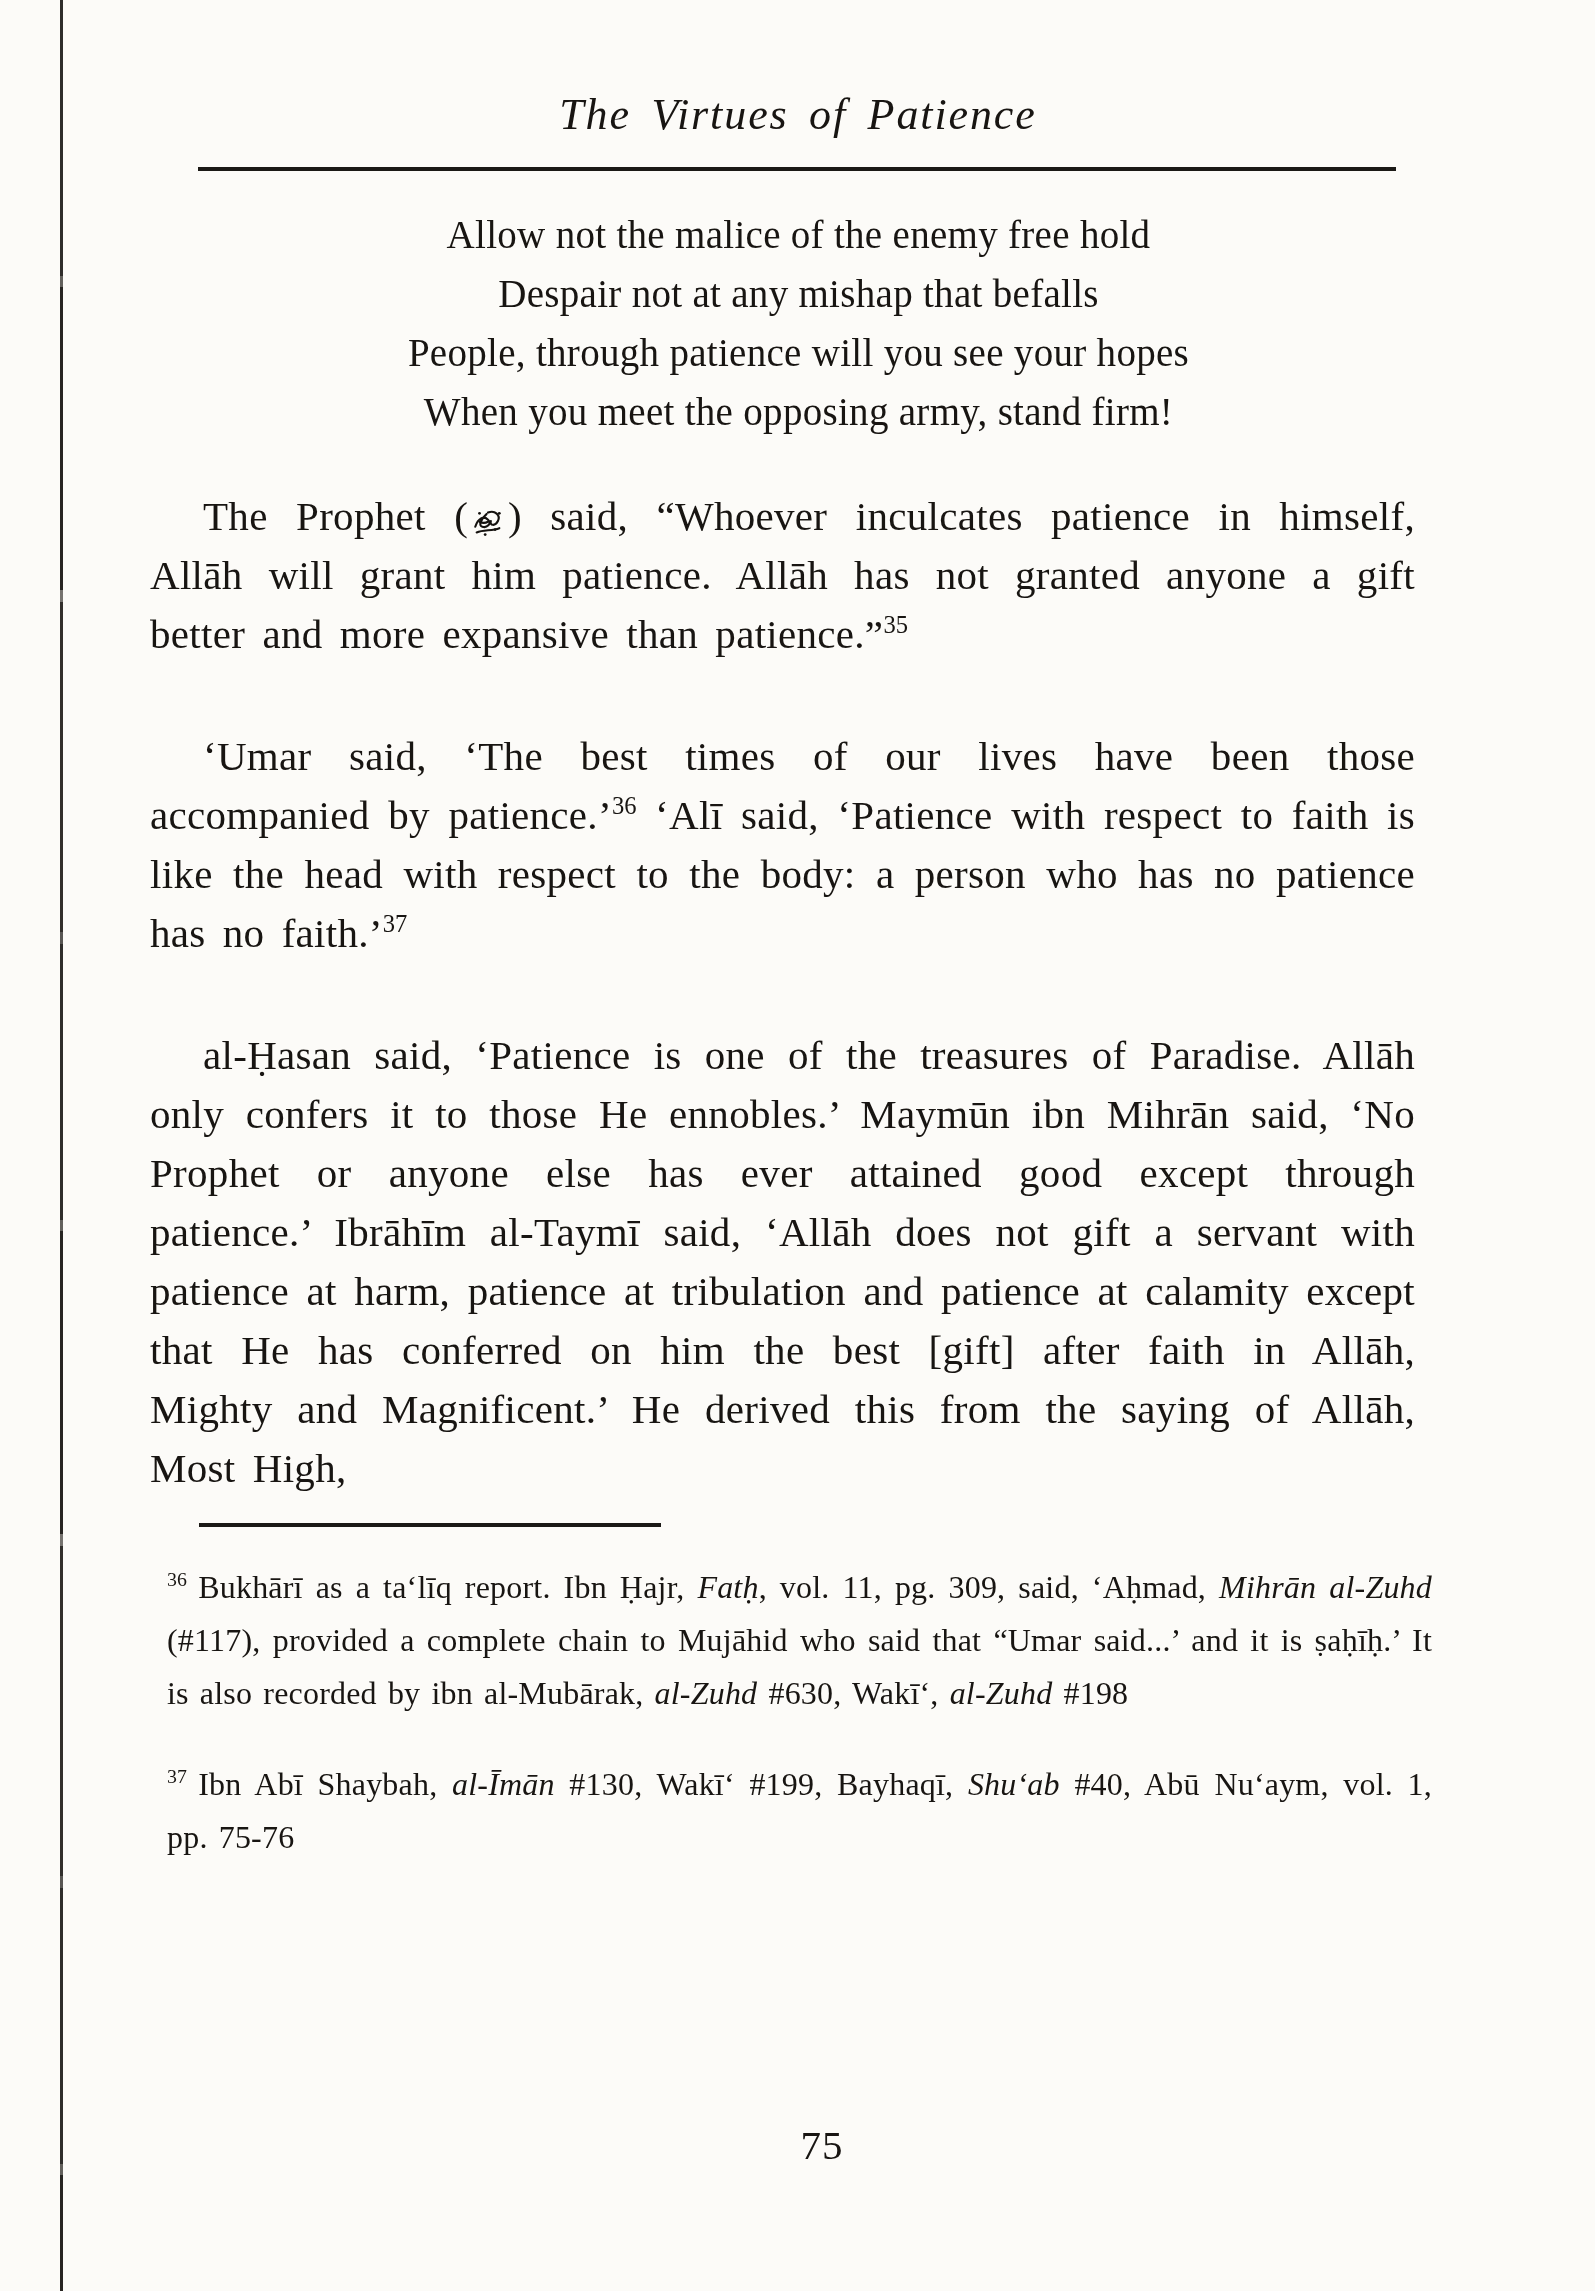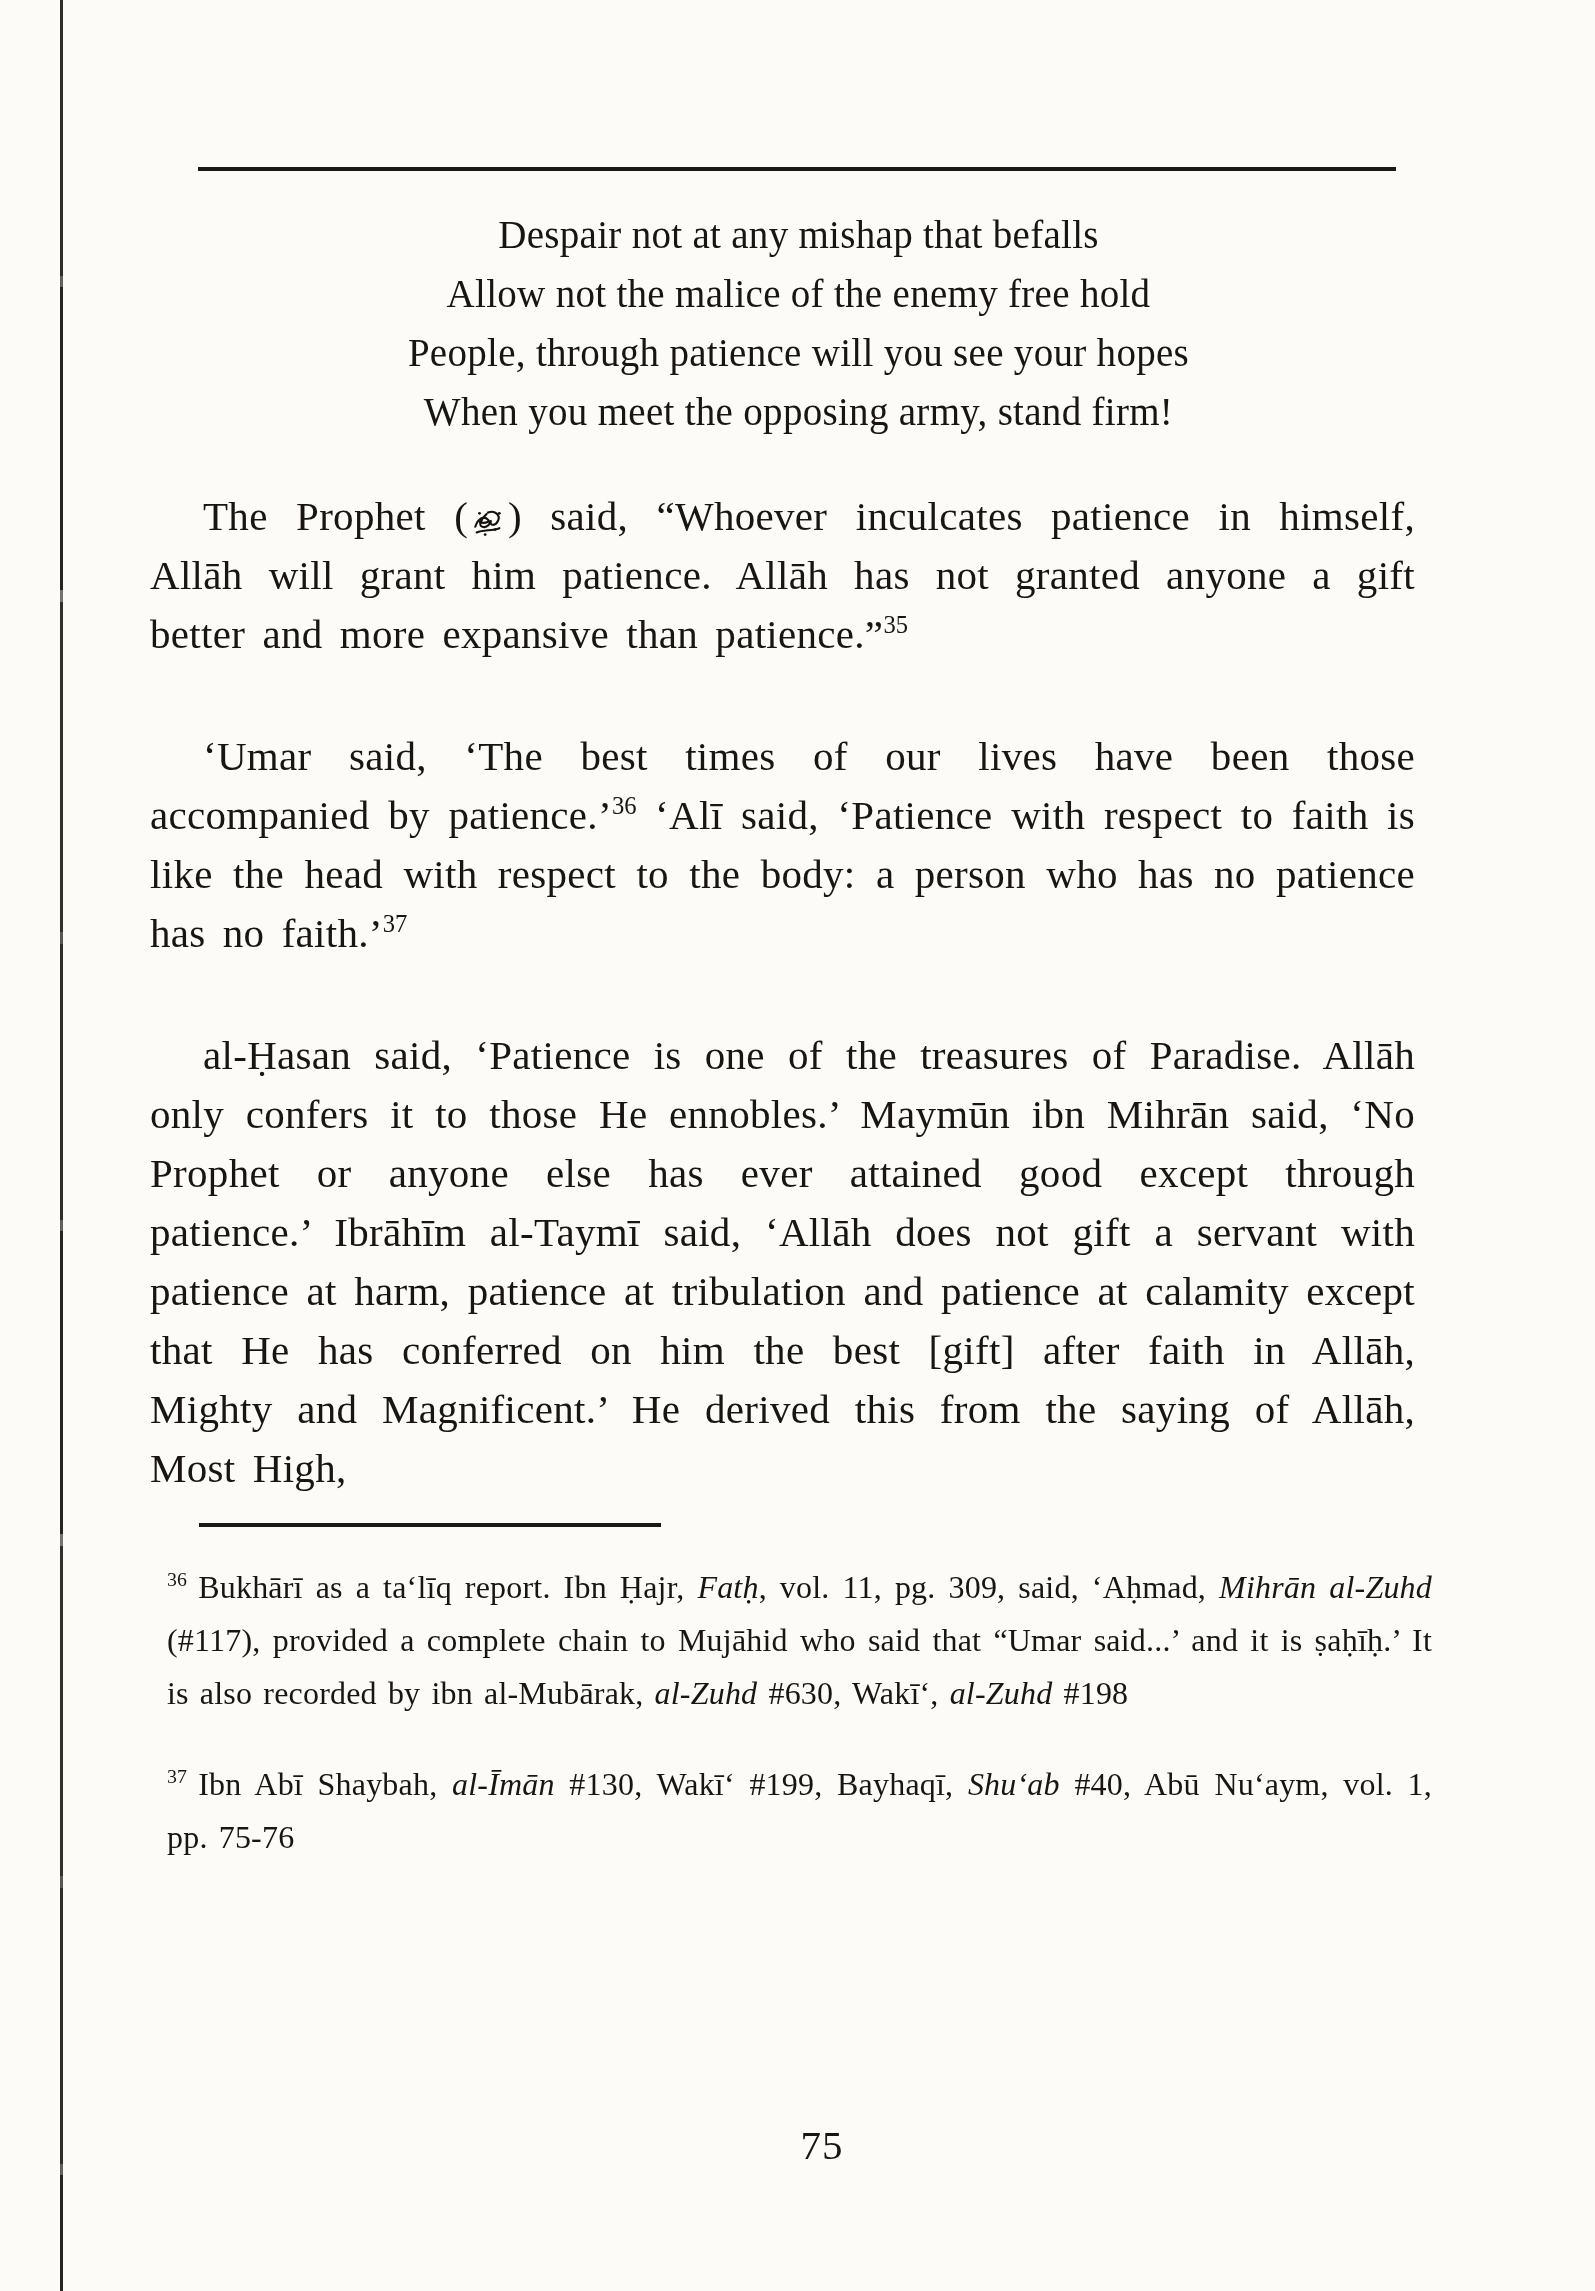--- a/index.html
+++ b/index.html
@@ -62,25 +62,26 @@
   }
   .honorific{display:inline-block;vertical-align:-8.6px;margin:0 2.9px;}
   .honorific svg{display:block;}
 </style>
 </head>
 <body>
 
 <div class="page">
   <div class="gutter-line"></div>
 
+  <div class="running-head">The Virtues of Patience</div>
   <div class="head-rule"></div>
 
   <div class="poem" id="poem">
+      <div>Allow not the malice of the enemy free hold</div>
       <div>Despair not at any mishap that befalls</div>
-      <div>Allow not the malice of the enemy free hold</div>
       <div>People, through patience will you see your hopes</div>
       <div>When you meet the opposing army, stand firm!</div>
     </div>
 
   <div class="body-text" id="body-text">
       <p>The Prophet (<span class="honorific" title="ﷺ"><svg viewBox="0 0 48 46" width="34" height="33" aria-hidden="true">
             <g fill="none" stroke="#15120f" stroke-width="3" stroke-linecap="round">
               <path d="M6 29 C10 17, 18 13, 24 19 C30 25, 22 31, 16 29 C10 27, 14 19, 22 11"></path>
               <path d="M24 9 C34 5, 42 13, 38 21 C34 29, 26 27, 28 21"></path>
               <path d="M8 37 C18 33, 30 35, 40 31"></path>

